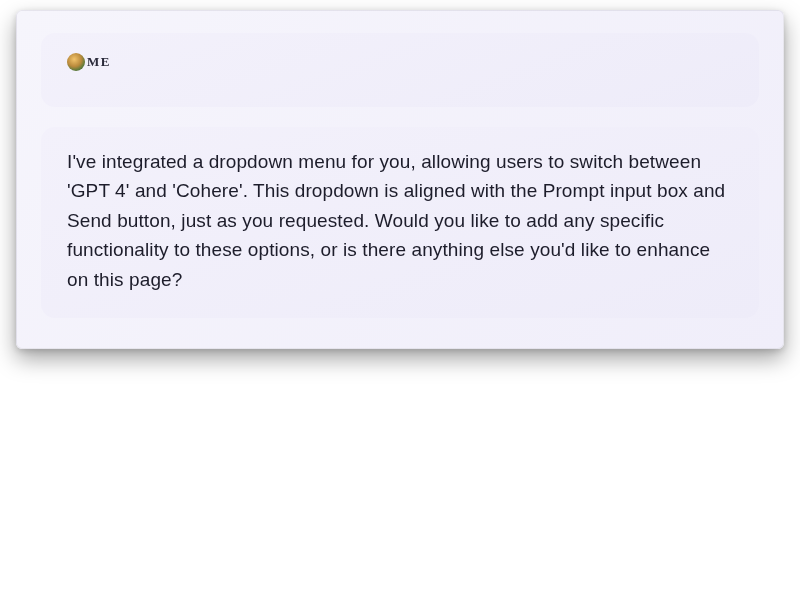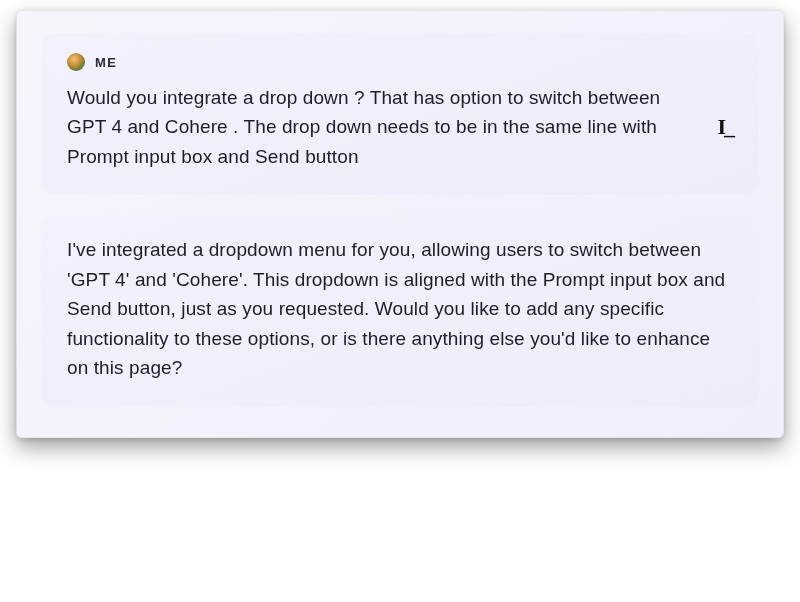--- a/index.html
+++ b/index.html
@@ -24,22 +24,23 @@
     gap: 20px;
   }
   .bubble {
     background: linear-gradient(160deg, #f3f1fb 0%, #eeecf9 100%);
     border-radius: 14px;
     padding: 20px 26px 24px 26px;
   }
   .header {
     display: flex;
     align-items: center;
-    gap: 10px;
+    gap: 2px;
     margin-bottom: 12px;
+    font-family: Liberation Serif, serif;
   }
   .avatar-user {
     width: 18px;
     height: 18px;
     border-radius: 50%;
     background: radial-gradient(circle at 40% 35%, #f2c36b 0%, #ba8a3c 45%, #5e7a3b 70%, #2f4422 100%);
   }
   .avatar-agent {
     width: 12px;
     height: 12px;
@@ -78,23 +79,19 @@
 </head>
 <body>
 
 <div class="frame">
 
   <div class="bubble">
     <div class="header">
       <div class="avatar-user"></div>
       <div class="label">ME</div>
     </div>
-    <div class="body-row">
-      <div class="msg">Would you integrate a drop down ? That has option to switch between GPT 4 and Cohere . The drop down needs to be in the same line with Prompt input box and Send button</div>
-      <div class="cursor">I_</div>
-    </div>
   </div>
 
   <div class="bubble">
     <div class="msg">I've integrated a dropdown menu for you, allowing users to switch between 'GPT 4' and 'Cohere'. This dropdown is aligned with the Prompt input box and Send button, just as you requested. Would you like to add any specific functionality to these options, or is there anything else you'd like to enhance on this page?</div>
   </div>
 
 </div>
 
 </body></html>

